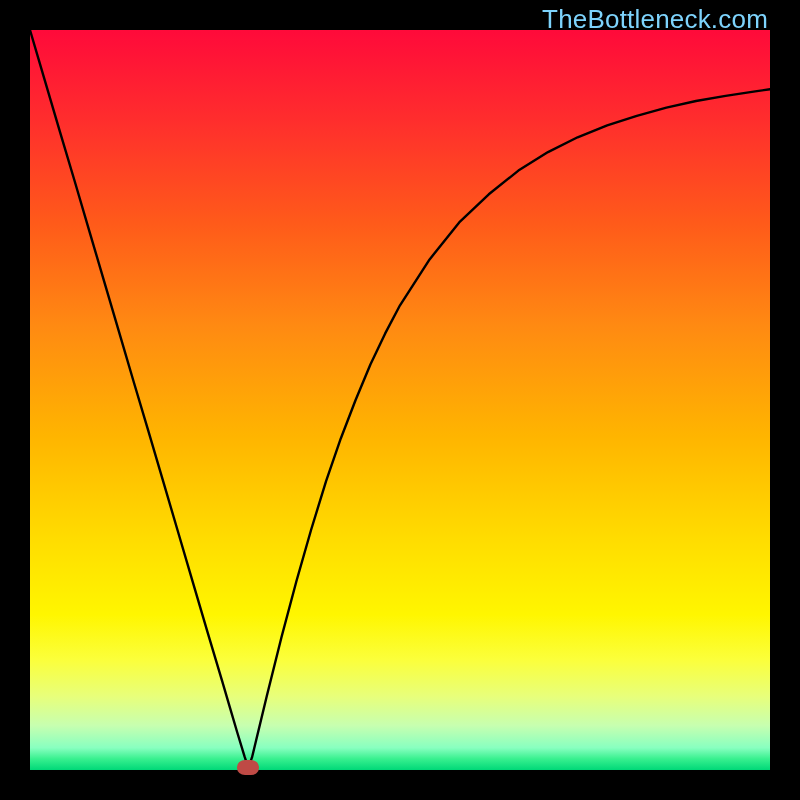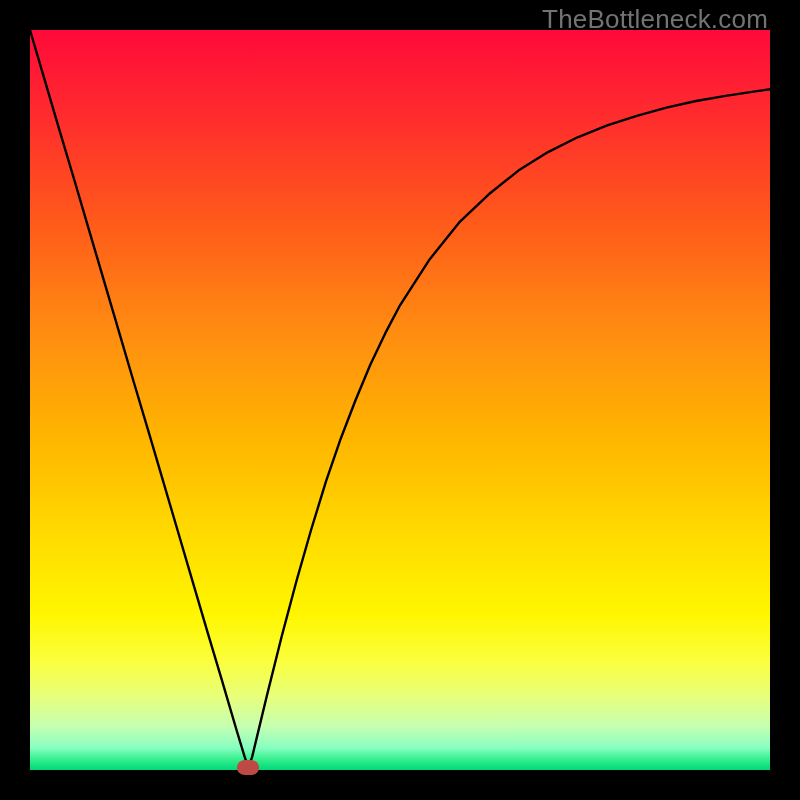--- a/index.html
+++ b/index.html
@@ -36,21 +36,21 @@
     left: 0;
     top: 0;
     width: 740px;
     height: 740px;
     overflow: visible;
   }
   .watermark {
     position: absolute;
     top: 4px;
     right: 32px;
-    color: #737373;
+    color: #7dd3fc;
     font-size: 26px;
     font-weight: 500;
     letter-spacing: 0.2px;
     user-select: none;
   }
   .marker {
     position: absolute;
     width: 22px;
     height: 15px;
     border-radius: 8px / 7px;

